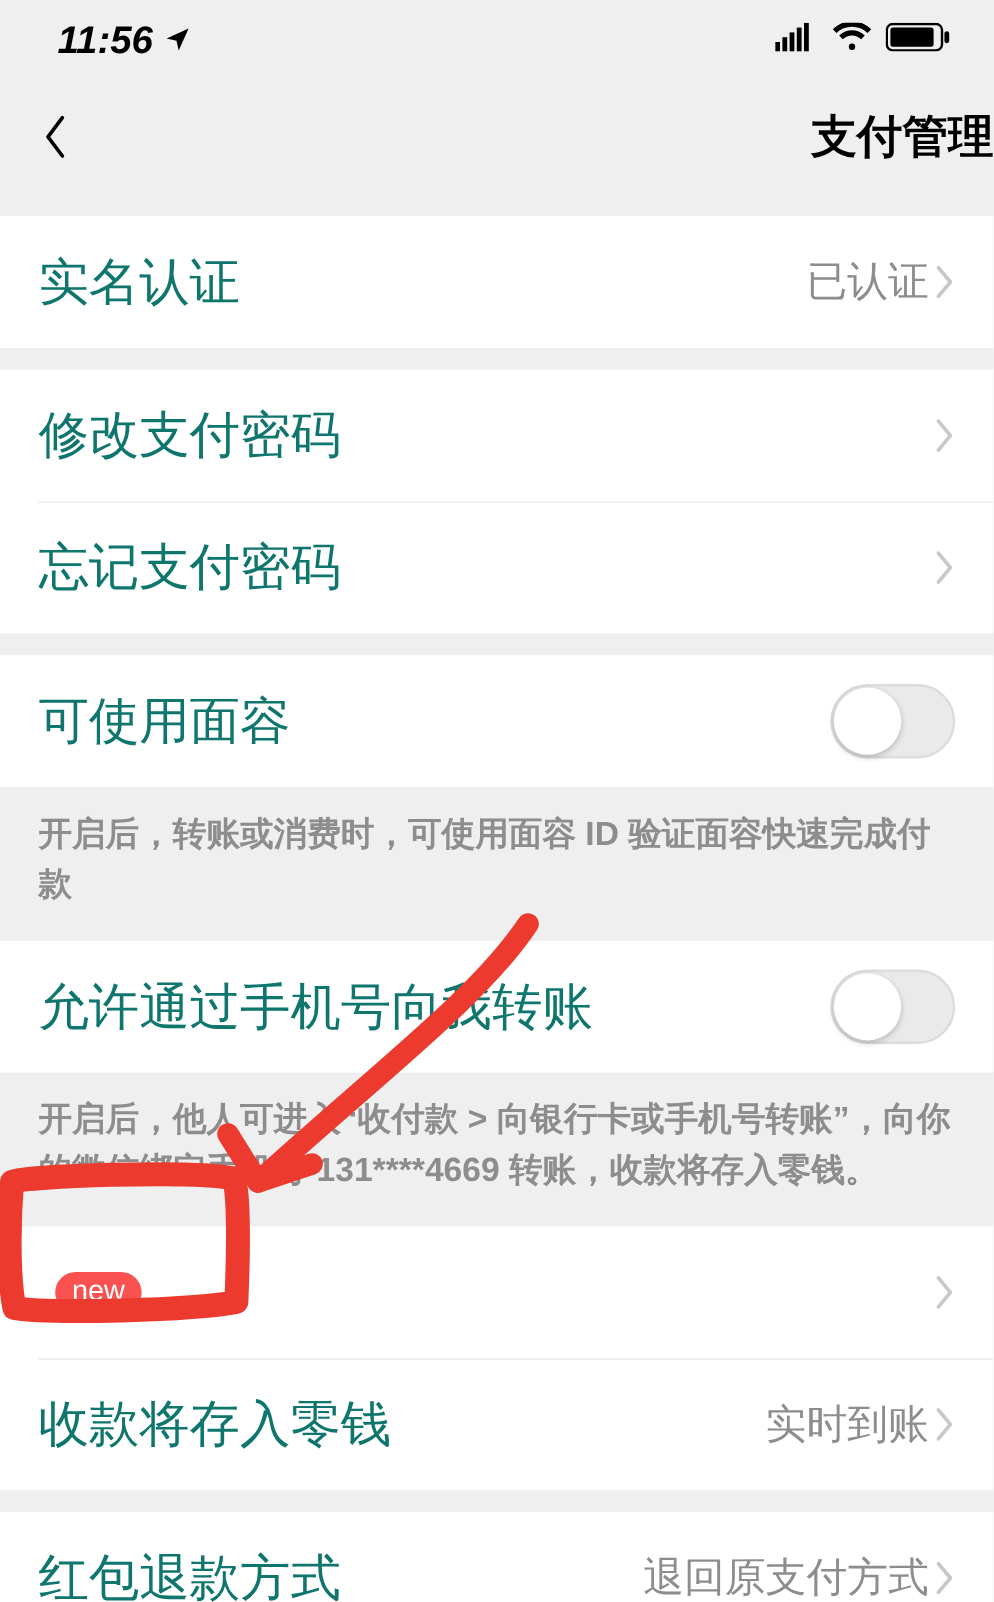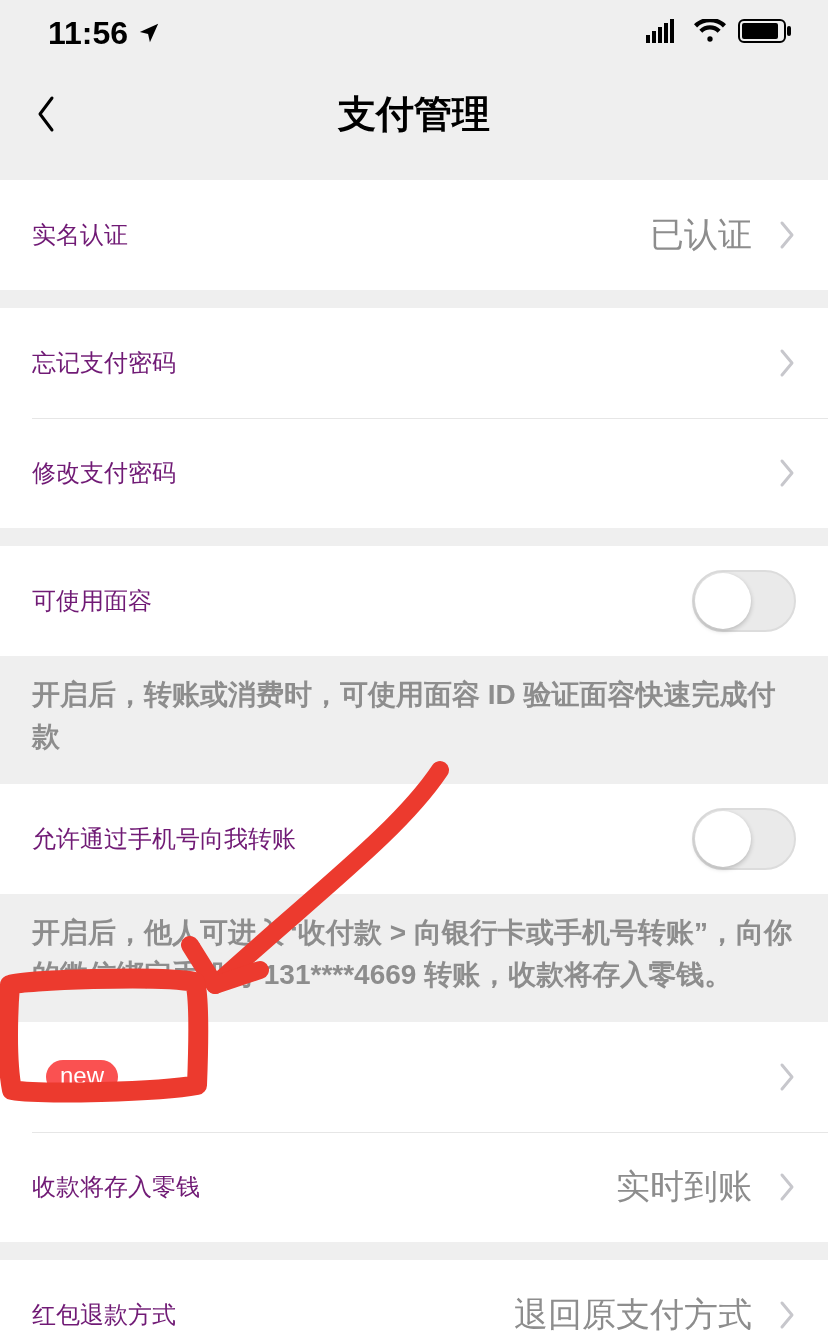--- a/index.html
+++ b/index.html
@@ -21,33 +21,34 @@
     justify-content: space-between;
     padding: 0 36px 0 48px;
     background: #efefef;
   }
   .status-left {
     display: flex;
     align-items: center;
     gap: 10px;
     font-size: 32px;
     font-weight: 700;
+    font-style: italic;
   }
   .status-right {
     display: flex;
     align-items: center;
     gap: 12px;
   }
 
   
   .nav-header {
     height: 96px;
     display: flex;
     align-items: center;
-    justify-content: center;
+    justify-content: flex-end;
     position: relative;
     background: #efefef;
   }
   .nav-back {
     position: absolute;
     left: 24px;
     top: 50%;
     transform: translateY(-50%);
     width: 44px;
     height: 44px;
@@ -74,29 +75,29 @@
   .row + .row::before {
     content: "";
     position: absolute;
     left: 32px;
     right: 0;
     top: 0;
     height: 1px;
     background: #e6e6e6;
   }
   .row-label {
-    font-size: 24px;
-    color: #701a75;
+    font-size: 42px;
+    color: #0f766e;
     flex: 0 0 auto;
   }
   .row-spacer { flex: 1 1 auto; }
   .row-value {
     font-size: 34px;
     color: #8d8d8d;
-    margin-right: 26px;
+    margin-right: 4px;
   }
   .chevron {
     width: 18px;
     height: 30px;
     flex: 0 0 auto;
   }
 
   
   .toggle {
     width: 104px;
@@ -208,28 +209,28 @@
     <span class="row-value">已认证</span>
     <svg class="chevron" viewBox="0 0 18 30">
       <polyline points="4,3 14,15 4,27" fill="none" stroke="#c7c7cc" stroke-width="3" stroke-linecap="round" stroke-linejoin="round"></polyline>
     </svg>
   </div>
 </div>
 
 <div class="group-gap"></div>
 <div class="group">
   <div class="row">
+    <span class="row-label">修改支付密码</span>
+    <span class="row-spacer"></span>
+    <svg class="chevron" viewBox="0 0 18 30">
+      <polyline points="4,3 14,15 4,27" fill="none" stroke="#c7c7cc" stroke-width="3" stroke-linecap="round" stroke-linejoin="round"></polyline>
+    </svg>
+  </div>
+  <div class="row">
     <span class="row-label">忘记支付密码</span>
-    <span class="row-spacer"></span>
-    <svg class="chevron" viewBox="0 0 18 30">
-      <polyline points="4,3 14,15 4,27" fill="none" stroke="#c7c7cc" stroke-width="3" stroke-linecap="round" stroke-linejoin="round"></polyline>
-    </svg>
-  </div>
-  <div class="row">
-    <span class="row-label">修改支付密码</span>
     <span class="row-spacer"></span>
     <svg class="chevron" viewBox="0 0 18 30">
       <polyline points="4,3 14,15 4,27" fill="none" stroke="#c7c7cc" stroke-width="3" stroke-linecap="round" stroke-linejoin="round"></polyline>
     </svg>
   </div>
 </div>
 
 <div class="group-gap"></div>
 <div class="group">
   <div class="row">

